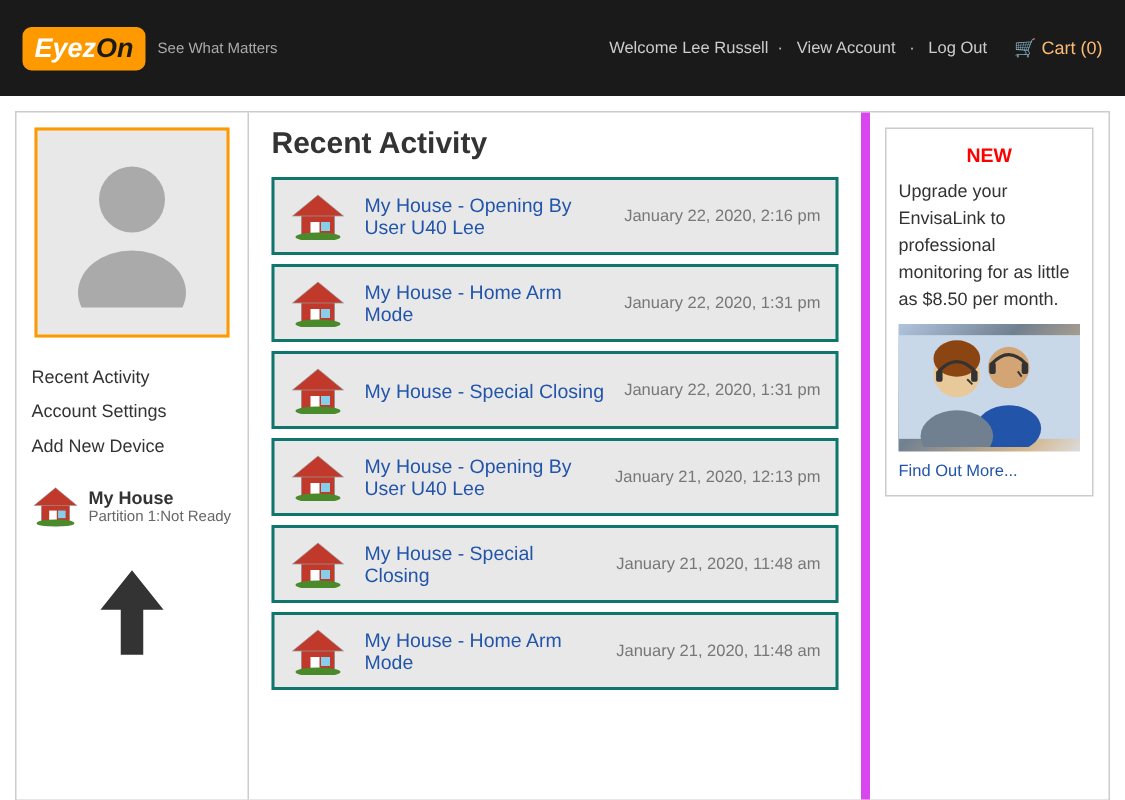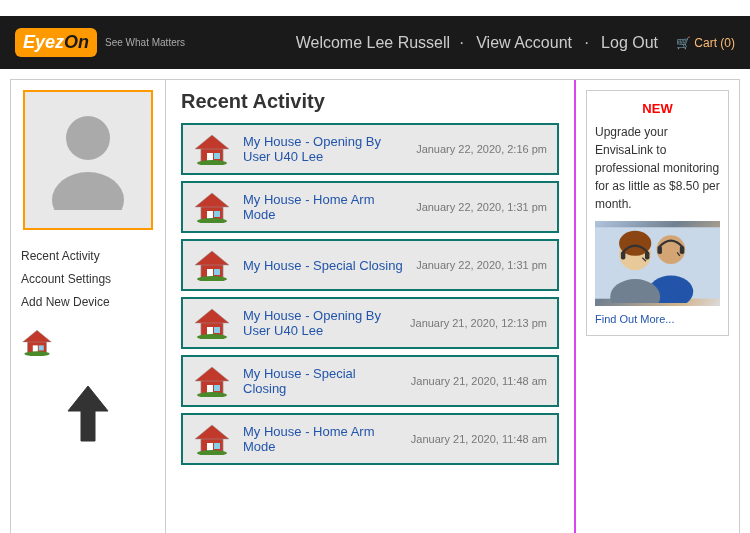--- a/index.html
+++ b/index.html
@@ -1,26 +1,25 @@
 <!DOCTYPE html>
 <html><head>
   <meta charset="utf-8">
   <style>
     * { box-sizing: border-box; margin: 0; padding: 0; }
     body { font-family: Arial, sans-serif; font-size: 13px; background: #fff; }
 
     
     #header {
       background: #1a1a1a;
-      height: 53px;
+      height: 64px;
       display: flex;
       align-items: center;
       justify-content: space-between;
       padding: 0 15px;
-      margin-top: 16px;
     }
     #logo-area {
       display: flex;
       align-items: center;
     }
     #logo-box {
       background: #f90;
       border-radius: 6px;
       padding: 4px 8px;
       font-size: 18px;
@@ -30,21 +29,21 @@
       font-style: italic;
     }
     #logo-box span.on { color: #1a1a1a; }
     #logo-tagline {
       color: #aaa;
       font-size: 10px;
       line-height: 1.3;
     }
     #header-nav {
       color: #ccc;
-      font-size: 16px;
+      font-size: 11px;
     }
     #header-nav a {
       color: #ccc;
       text-decoration: none;
       margin: 0 3px;
     }
     #cart-area {
       color: #fdba74;
       font-size: 12px;
       margin-left: 15px;
@@ -160,21 +159,21 @@
     .activity-date {
       font-size: 11px;
       color: #777;
       text-align: right;
       white-space: nowrap;
     }
 
     
     #right-panel {
       width: 165px;
-      border-left: 2px solid #d946ef;
+      border-left: 6px solid #d946ef;
       padding: 10px;
       flex-shrink: 0;
     }
     #ad-box {
       border: 1px solid #ccc;
       padding: 8px;
       font-size: 12px;
       color: #333;
       line-height: 1.5;
     }
@@ -251,20 +250,24 @@
       <div id="device-item">
 
         <svg id="house-icon-small" viewBox="0 0 38 32" xmlns="http://www.w3.org/2000/svg" width="38" height="32">
           <polygon points="19,2 2,16 8,16 8,30 30,30 30,16 36,16" fill="#c0392b" stroke="#999" stroke-width="0.5"></polygon>
           <rect x="8" y="16" width="22" height="14" fill="#c0392b" stroke="#999" stroke-width="0.5"></rect>
           <rect x="14" y="20" width="6" height="8" fill="#fff"></rect>
           <rect x="21" y="20" width="6" height="6" fill="#87ceeb"></rect>
 
           <ellipse cx="19" cy="30" rx="15" ry="3" fill="#4a8a2a"></ellipse>
         </svg>
+        <div id="device-info">
+          <div class="device-name">My House</div>
+          <div class="device-status">Partition 1:Not Ready</div>
+        </div>
       </div>
     </div>
 
     <div id="up-arrow">
       <svg width="50" height="65" viewBox="0 0 50 65" xmlns="http://www.w3.org/2000/svg">
         <polygon points="25,5 5,30 18,30 18,60 32,60 32,30 45,30" fill="#333" stroke="#333" stroke-width="1"></polygon>
       </svg>
     </div>
   </div>
 

